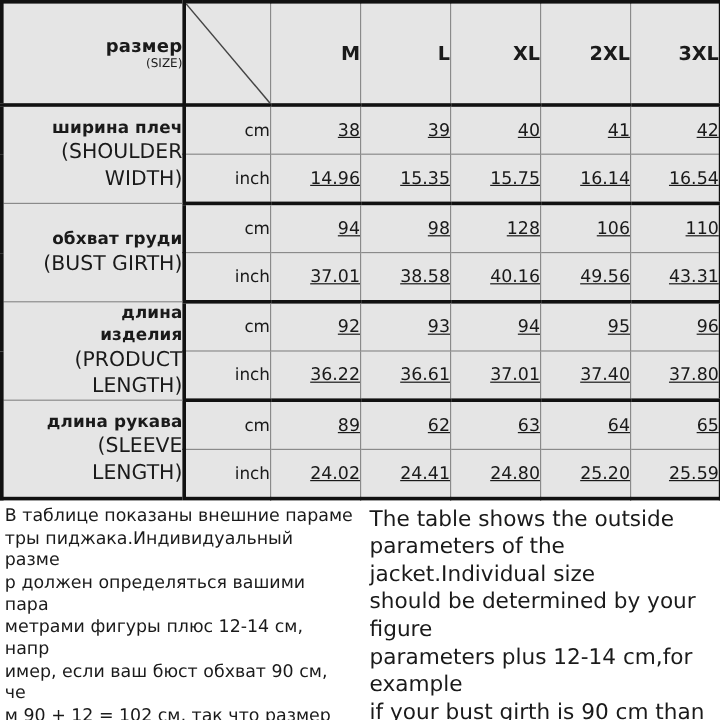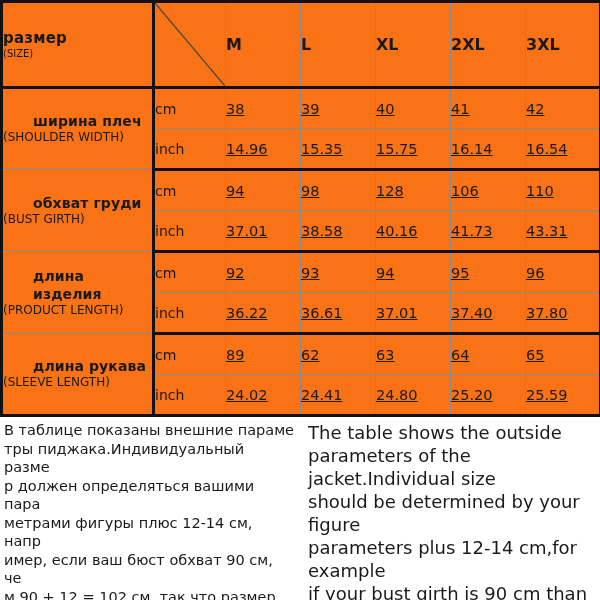--- a/index.html
+++ b/index.html
@@ -24,24 +24,24 @@
 
   
   .size-table {
     width: 600px;
     border-collapse: collapse;
     table-layout: fixed;
     border: 3px solid #111111;
   }
   .size-table td {
     border: 1px solid #8a8a8a;
-    text-align: left;
+    text-align: right;
     vertical-align: middle;
     padding: 0;
-    background: #f97316;
+    background: #e5e5e5;
   }
 
   
   .col-label { width: 152px; }
   .col-unit  { width: 72px; }
   .col-size  { width: 75px; }
 
   
   .thick-right  { border-right: 3px solid #111111 !important; }
   .thick-bottom { border-bottom: 3px solid #111111 !important; }
@@ -81,21 +81,21 @@
   .meas-label .ru {
     font-weight: bold;
     font-size: 14px;
     display: block;
     line-height: 1.3;
     letter-spacing: .1px;
     margin-left: 30px;
   }
   .meas-label .en {
     font-weight: normal;
-    font-size: 12px;
+    font-size: 17px;
     display: block;
     line-height: 1.3;
   }
 
   .unit-cell {
     font-size: 14px;
     font-weight: normal;
   }
   .val-cell {
     font-size: 14.5px;
@@ -198,21 +198,21 @@
         <td class="val-cell">98</td>
         <td class="val-cell">128</td>
         <td class="val-cell">106</td>
         <td class="val-cell">110</td>
       </tr>
       <tr class="data-row">
         <td class="unit-cell thick-bottom">inch</td>
         <td class="val-cell thick-bottom">37.01</td>
         <td class="val-cell thick-bottom">38.58</td>
         <td class="val-cell thick-bottom">40.16</td>
-        <td class="val-cell thick-bottom">41.73</td>
+        <td class="val-cell thick-bottom">49.56</td>
         <td class="val-cell thick-bottom">43.31</td>
       </tr>
 
       <tr class="data-row">
         <td class="meas-label thick-right" rowspan="2">
           <span class="ru">длина изделия</span>
           <span class="en">(PRODUCT LENGTH)</span>
         </td>
         <td class="unit-cell">cm</td>
         <td class="val-cell">92</td>

